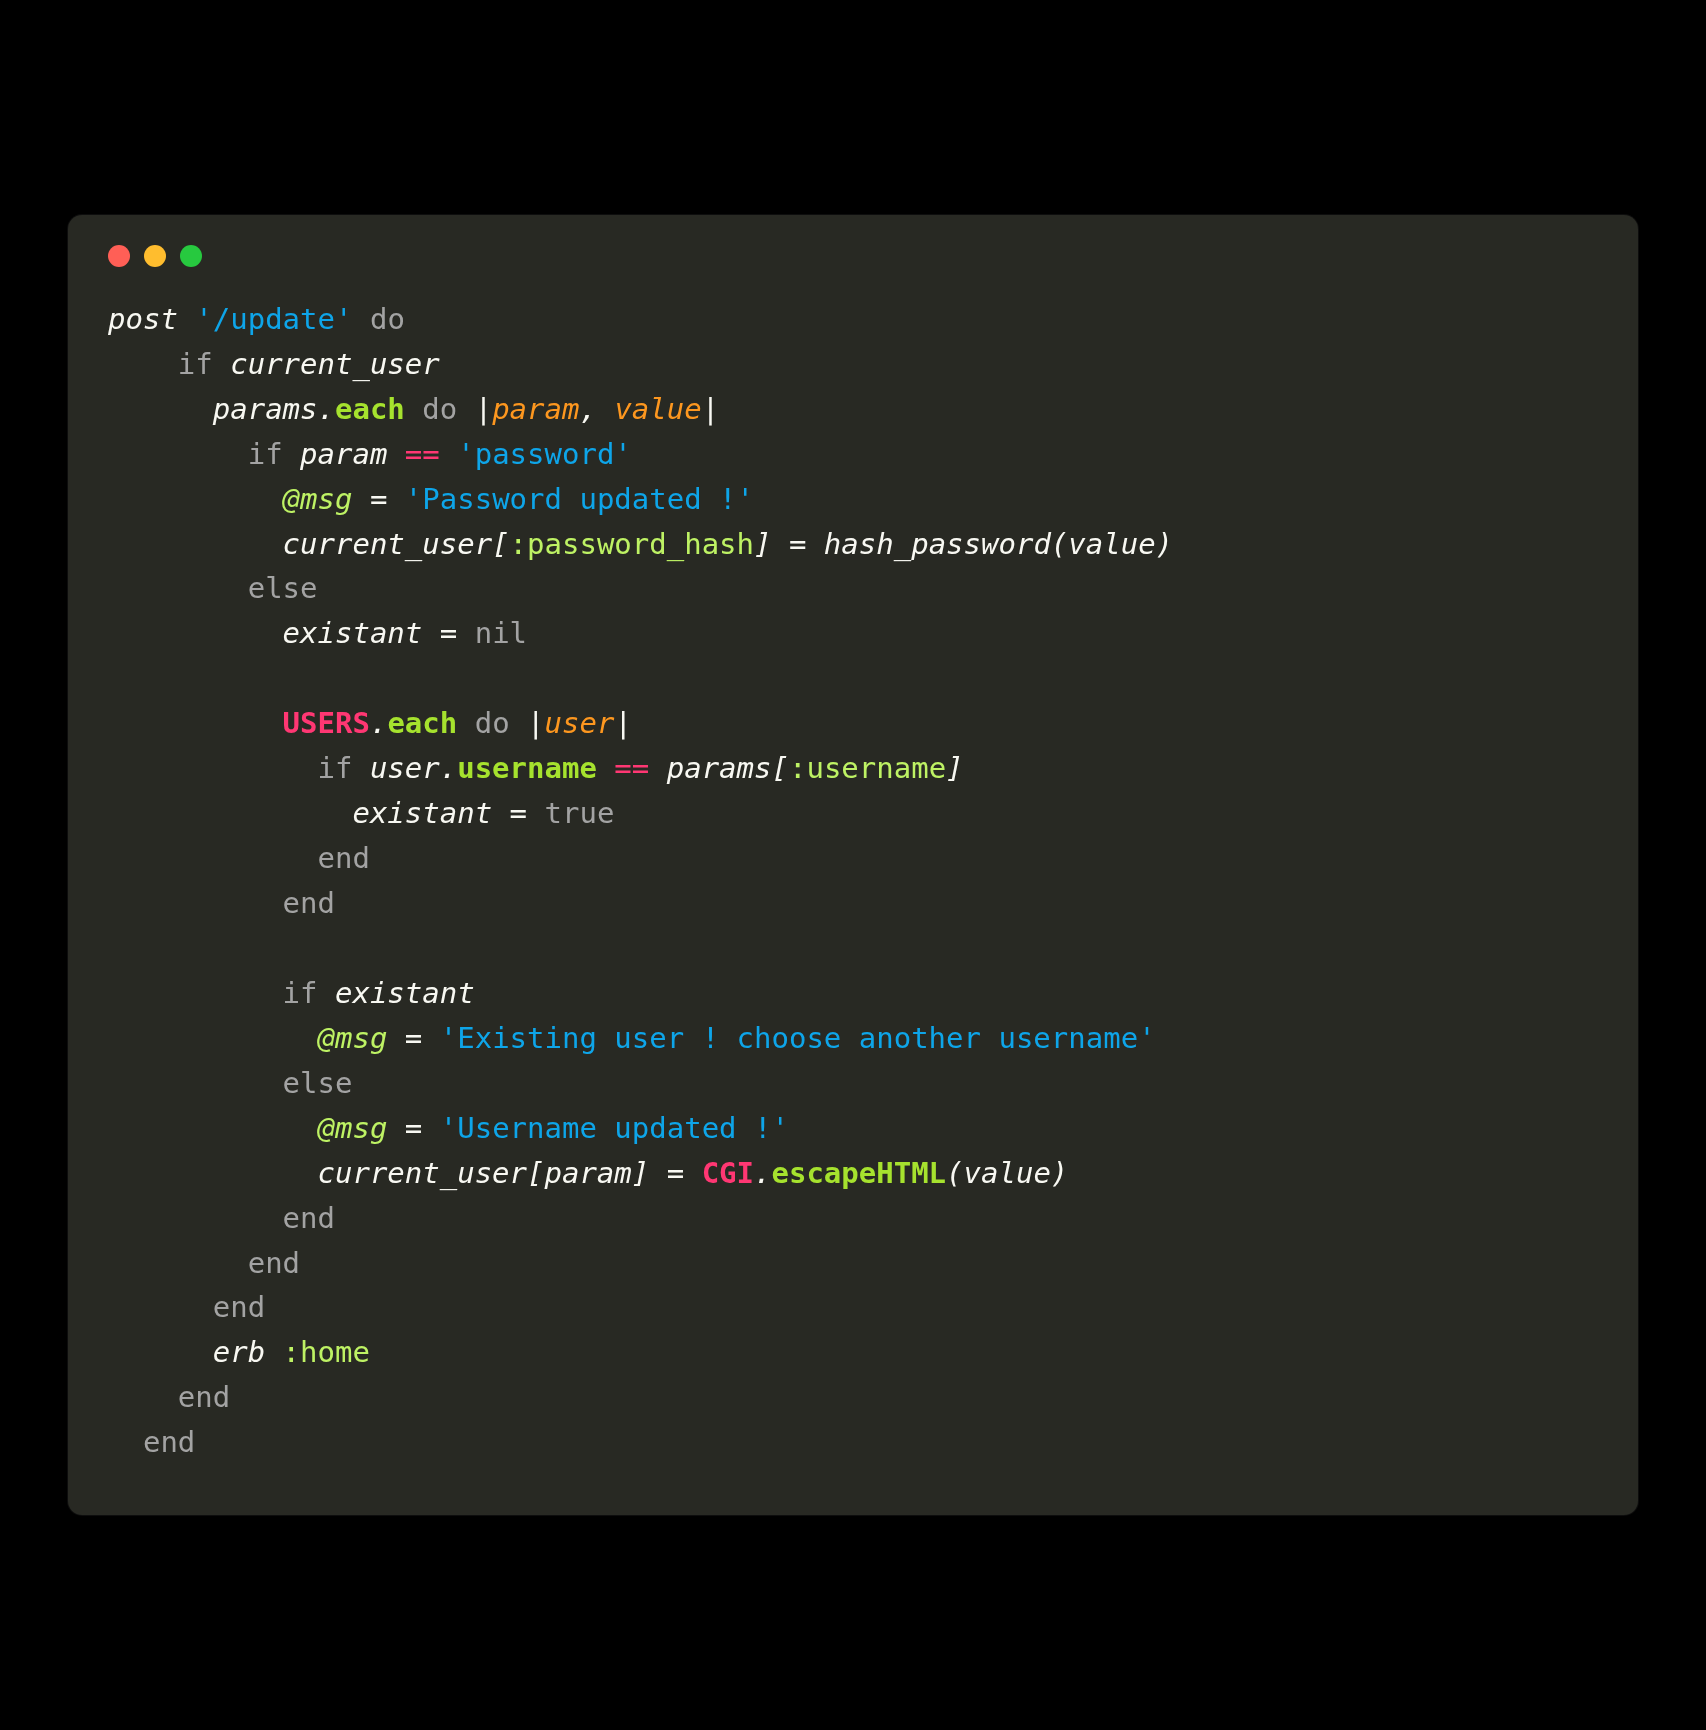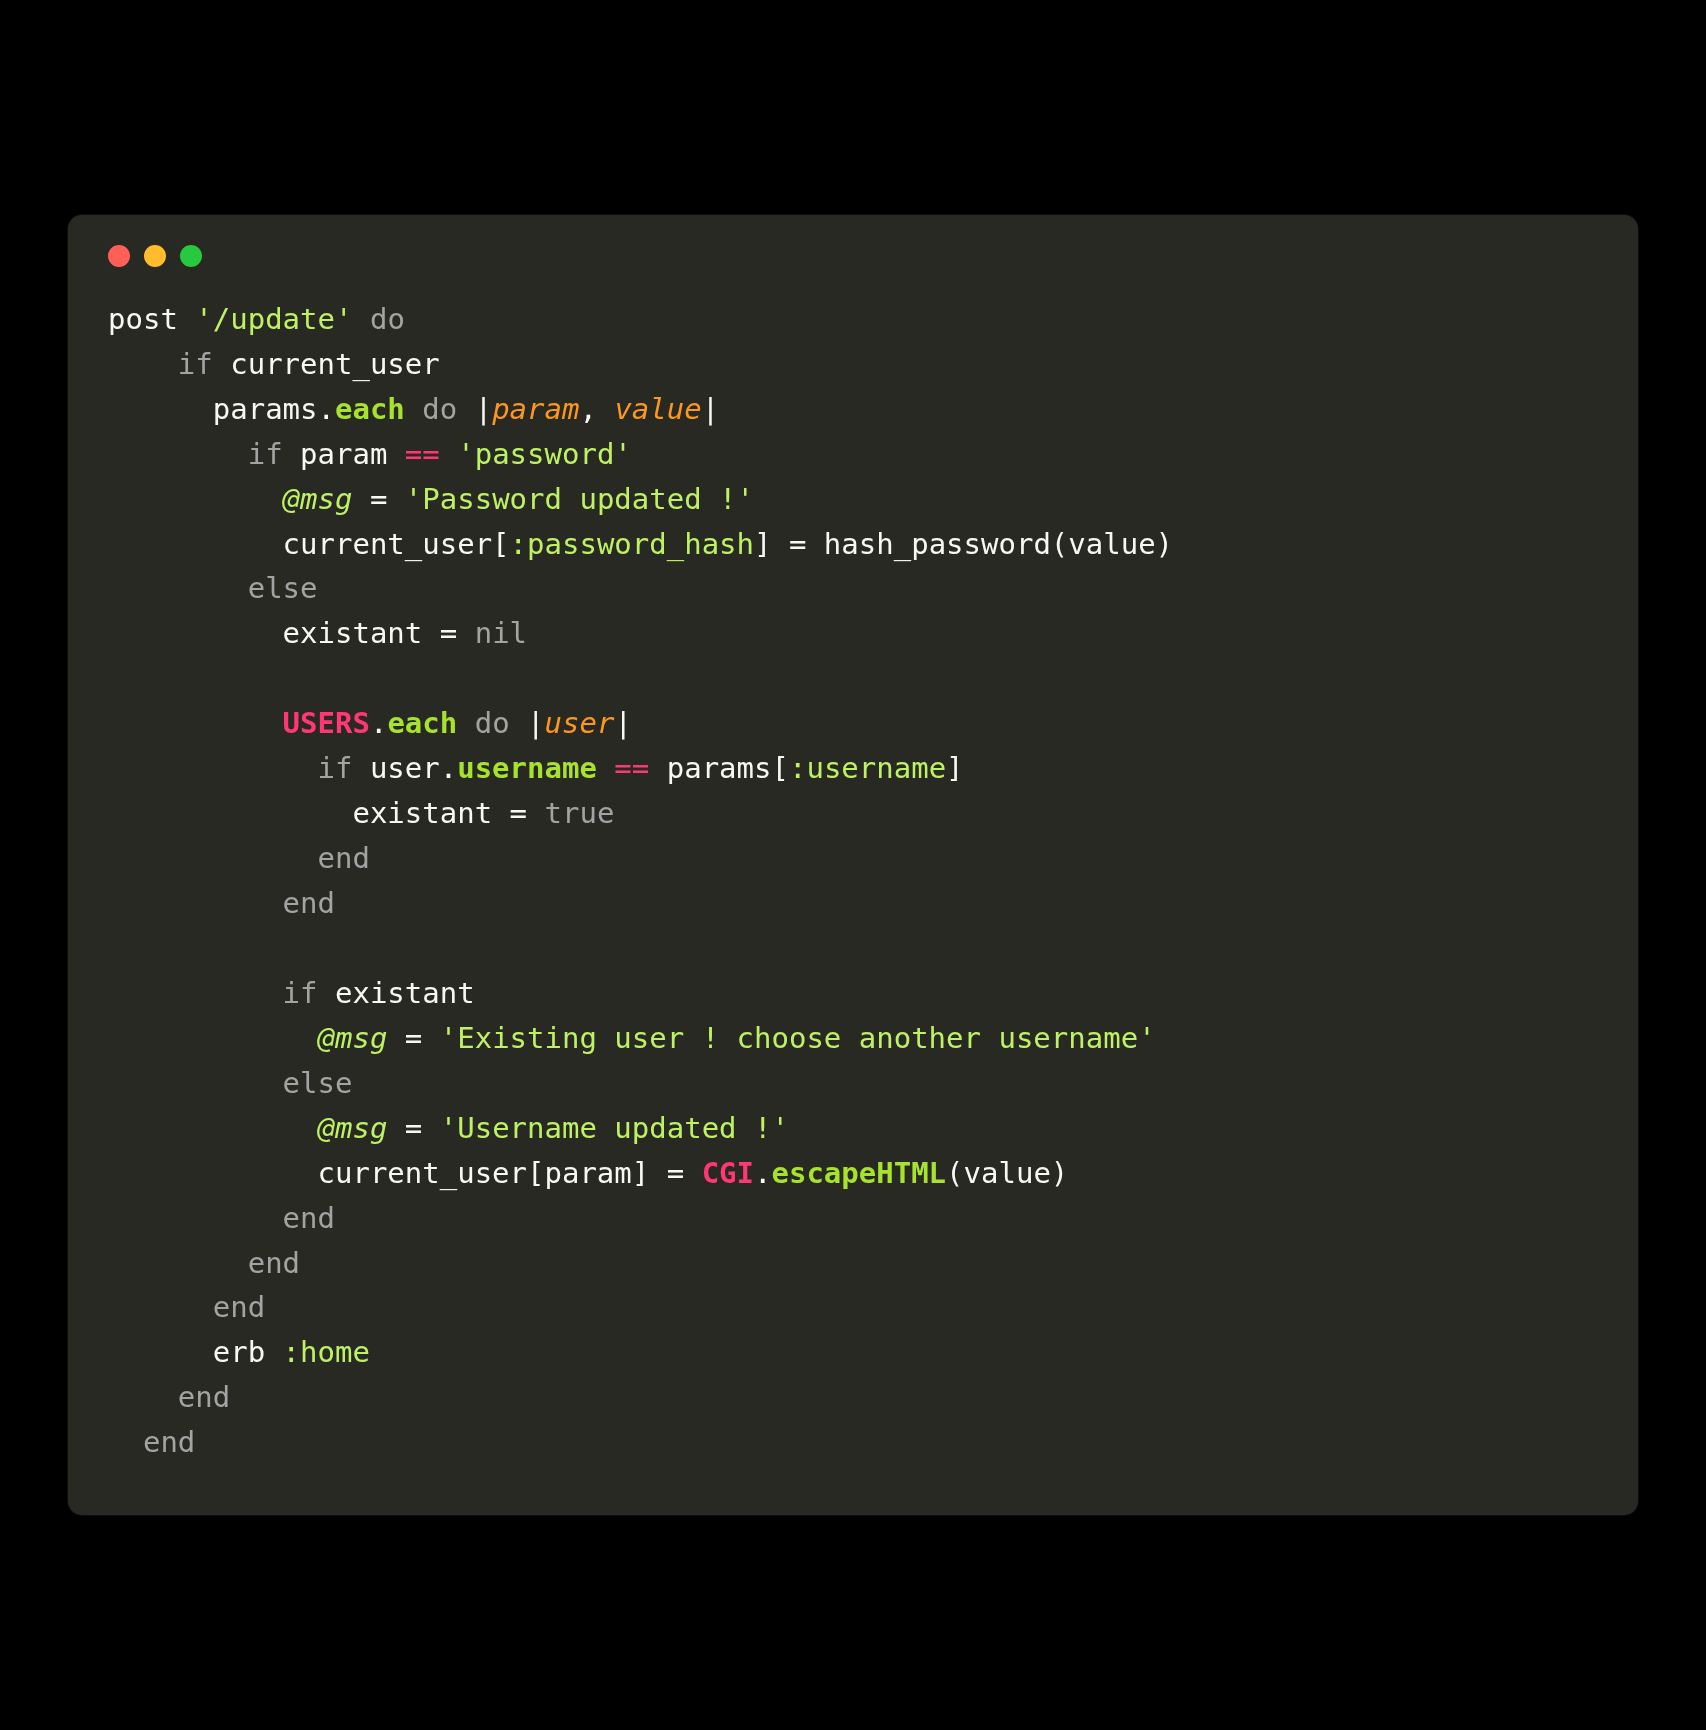--- a/index.html
+++ b/index.html
@@ -37,23 +37,23 @@
   pre.code {
     font-family: inherit;
     font-size: 29px;
     line-height: 1.55;
     color: #f8f8f2;
     white-space: pre;
     overflow: hidden;
   }
 
   
-  .c-plain    { color: #f8f8f2; }   
+  .c-plain    { color: #f8f8f2; font-style: italic; }   
   .c-keyword  { color: #a3a3a3; }   
-  .c-string   { color: #bef264; }   
+  .c-string   { color: #0ea5e9; }   
   .c-method   { color: #a6e22e; font-weight: bold; }   
   .c-ivar     { color: #bef264; font-style: italic; } 
   .c-param    { color: #fd971f; font-style: italic; } 
   .c-sym      { color: #bef264; }   
   .c-const    { color: #ff3773; font-weight: bold; }   
   .c-op       { color: #ff3773; }
 </style>
 </head>
 <body>
 

